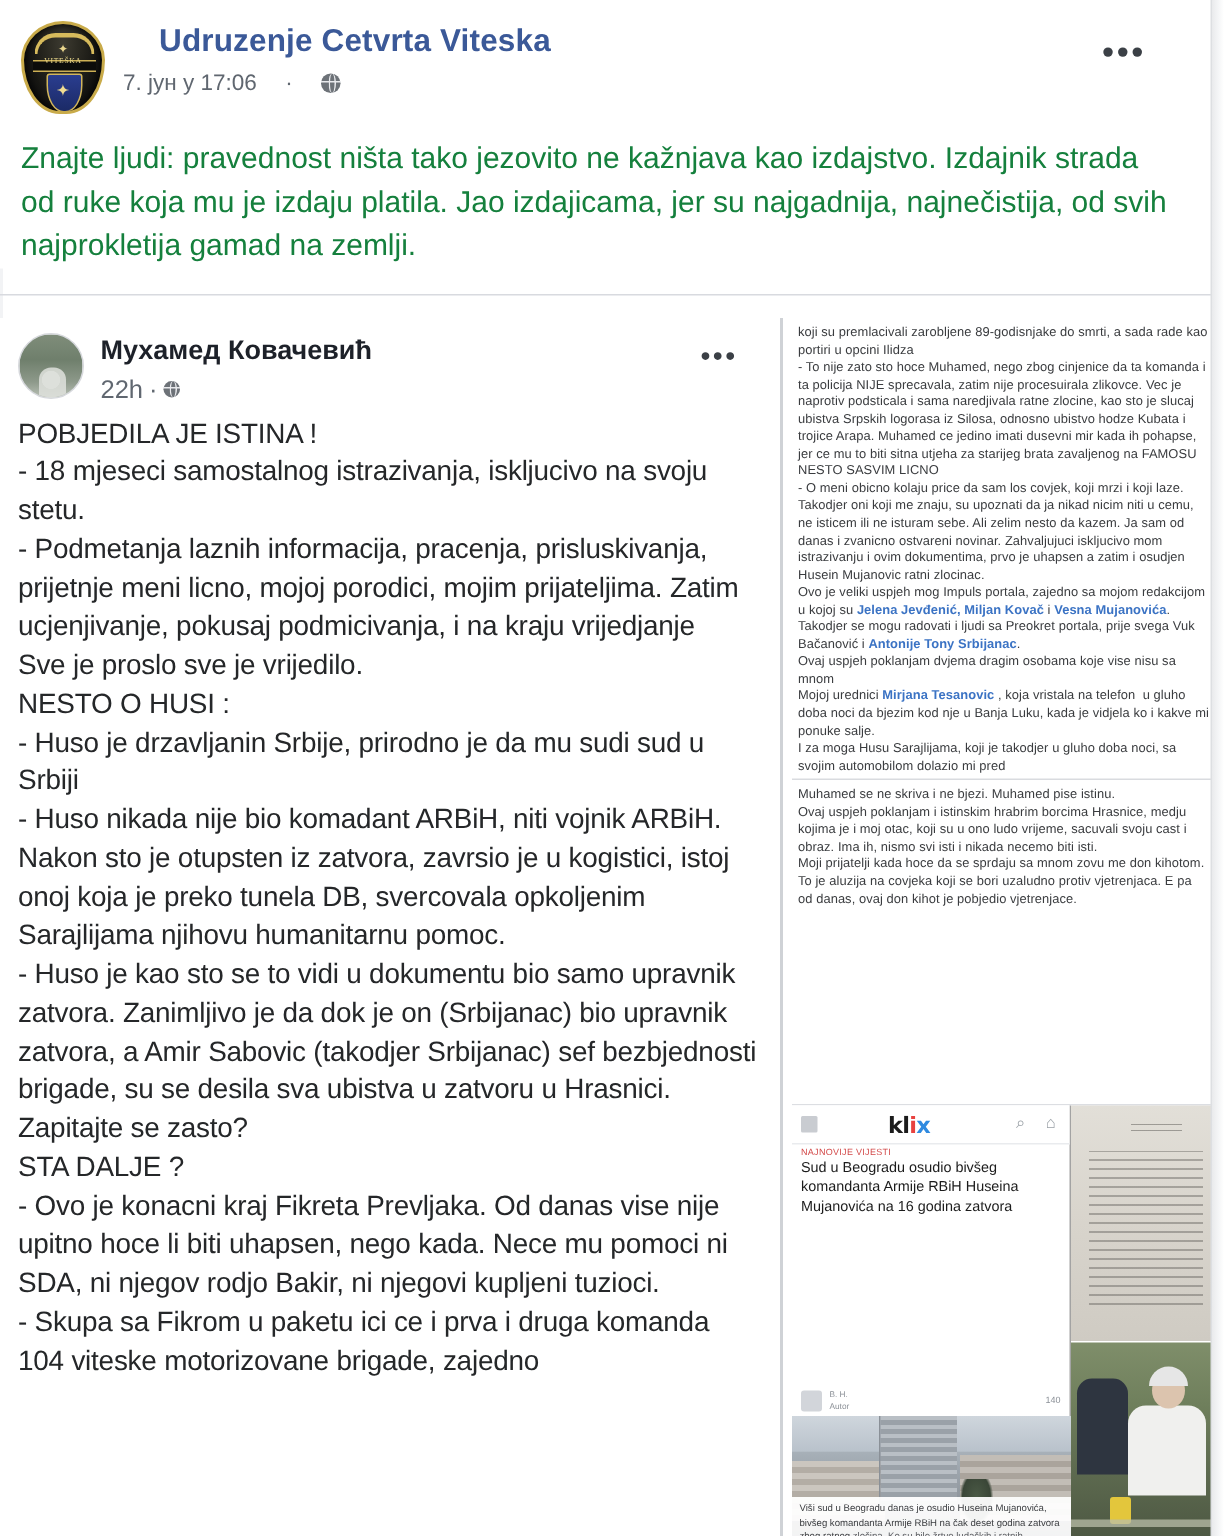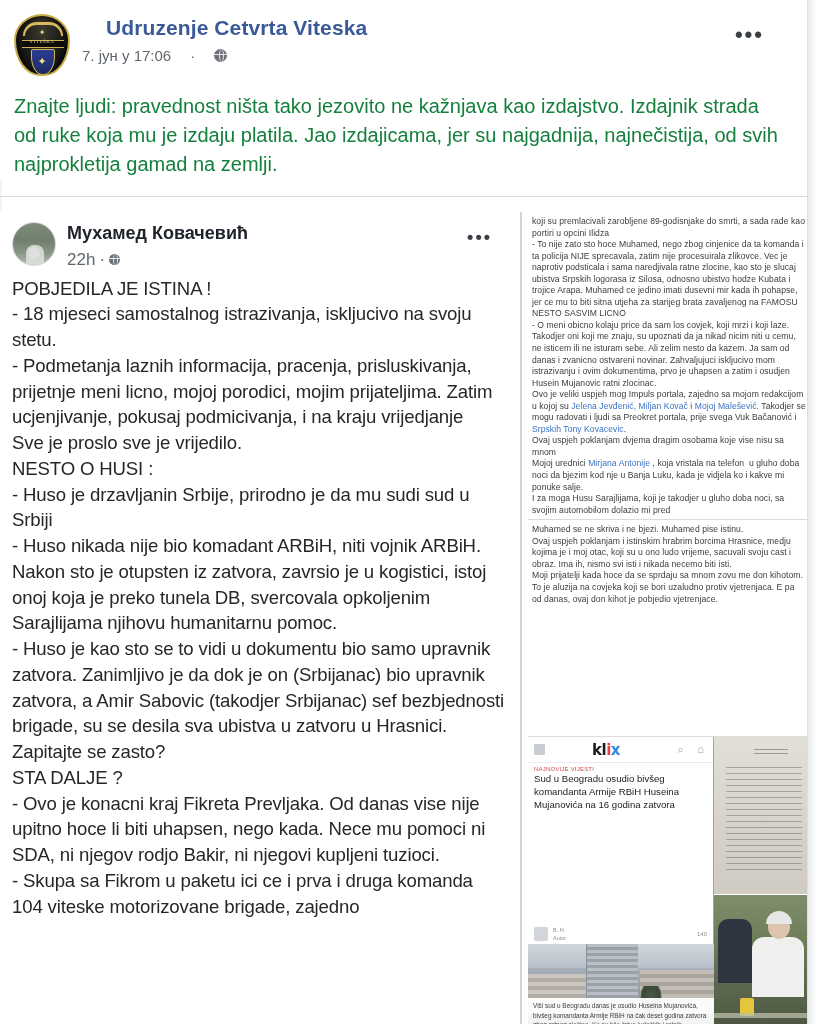--- a/index.html
+++ b/index.html
@@ -209,21 +209,21 @@
 
   
   .right-body {
     font-size: 8.6px;
     line-height: 1.345;
     color: #3a3c3f;
     white-space: pre-wrap;
     padding: 2px 4px 0 4px;
     letter-spacing: .05px;
   }
-  .right-body .lnk { color: #3b73c4; }
+  .right-body .lnk { color: #3b73c4; font-weight: bold; }
   .rt-rule {
     height: 1px; background: #d9dbdf;
     margin: 3px 0 2px 0;
   }
 
   
   .embed {
     position: absolute;
     left: 6px; top: 524px;
     width: 284px; height: 298px;
@@ -461,23 +461,23 @@
 
       <div class="fade-bottom"></div>
     </div>
 
     <div class="col-right">
 
       <div class="right-body"><span>koji su premlacivali zarobljene 89-godisnjake do smrti, a sada rade kao portiri u opcini Ilidza
 - To nije zato sto hoce Muhamed, nego zbog cinjenice da ta komanda i ta policija NIJE sprecavala, zatim nije procesuirala zlikovce. Vec je naprotiv podsticala i sama naredjivala ratne zlocine, kao sto je slucaj ubistva Srpskih logorasa iz Silosa, odnosno ubistvo hodze Kubata i trojice Arapa. Muhamed ce jedino imati dusevni mir kada ih pohapse, jer ce mu to biti sitna utjeha za starijeg brata zavaljenog na FAMOSU
 NESTO SASVIM LICNO
 - O meni obicno kolaju price da sam los covjek, koji mrzi i koji laze. Takodjer oni koji me znaju, su upoznati da ja nikad nicim niti u cemu, ne isticem ili ne isturam sebe. Ali zelim nesto da kazem. Ja sam od danas i zvanicno ostvareni novinar. Zahvaljujuci iskljucivo mom istrazivanju i ovim dokumentima, prvo je uhapsen a zatim i osudjen Husein Mujanovic ratni zlocinac.
-Ovo je veliki uspjeh mog Impuls portala, zajedno sa mojom redakcijom u kojoj su </span><span class="lnk">Jelena Jevđenić, Miljan Kovač</span><span> i </span><span class="lnk">Mojoj Malešević</span><span>. Takodjer se mogu radovati i ljudi sa Preokret portala, prije svega Vuk Bačanović i </span><span class="lnk">Srpskih Tony Kovacevic</span><span>.
+Ovo je veliki uspjeh mog Impuls portala, zajedno sa mojom redakcijom u kojoj su </span><span class="lnk">Jelena Jevđenić, Miljan Kovač</span><span> i </span><span class="lnk">Vesna Mujanovića</span><span>. Takodjer se mogu radovati i ljudi sa Preokret portala, prije svega Vuk Bačanović i </span><span class="lnk">Antonije Tony Srbijanac</span><span>.
 Ovaj uspjeh poklanjam dvjema dragim osobama koje vise nisu sa mnom
-Mojoj urednici </span><span class="lnk">Mirjana Antonije</span><span> , koja vristala na telefon  u gluho doba noci da bjezim kod nje u Banja Luku, kada je vidjela ko i kakve mi ponuke salje.
+Mojoj urednici </span><span class="lnk">Mirjana Tesanovic</span><span> , koja vristala na telefon  u gluho doba noci da bjezim kod nje u Banja Luku, kada je vidjela ko i kakve mi ponuke salje.
 I za moga Husu Sarajlijama, koji je takodjer u gluho doba noci, sa svojim automobilom dolazio mi pred</span></div>
 
       <div class="rt-rule"></div>
 
       <div class="right-body">Muhamed se ne skriva i ne bjezi. Muhamed pise istinu.
 Ovaj uspjeh poklanjam i istinskim hrabrim borcima Hrasnice, medju kojima je i moj otac, koji su u ono ludo vrijeme, sacuvali svoju cast i obraz. Ima ih, nismo svi isti i nikada necemo biti isti.
 Moji prijatelji kada hoce da se sprdaju sa mnom zovu me don kihotom. To je aluzija na covjeka koji se bori uzaludno protiv vjetrenjaca. E pa od danas, ovaj don kihot je pobjedio vjetrenjace.</div>
 
       <div class="embed">
 

